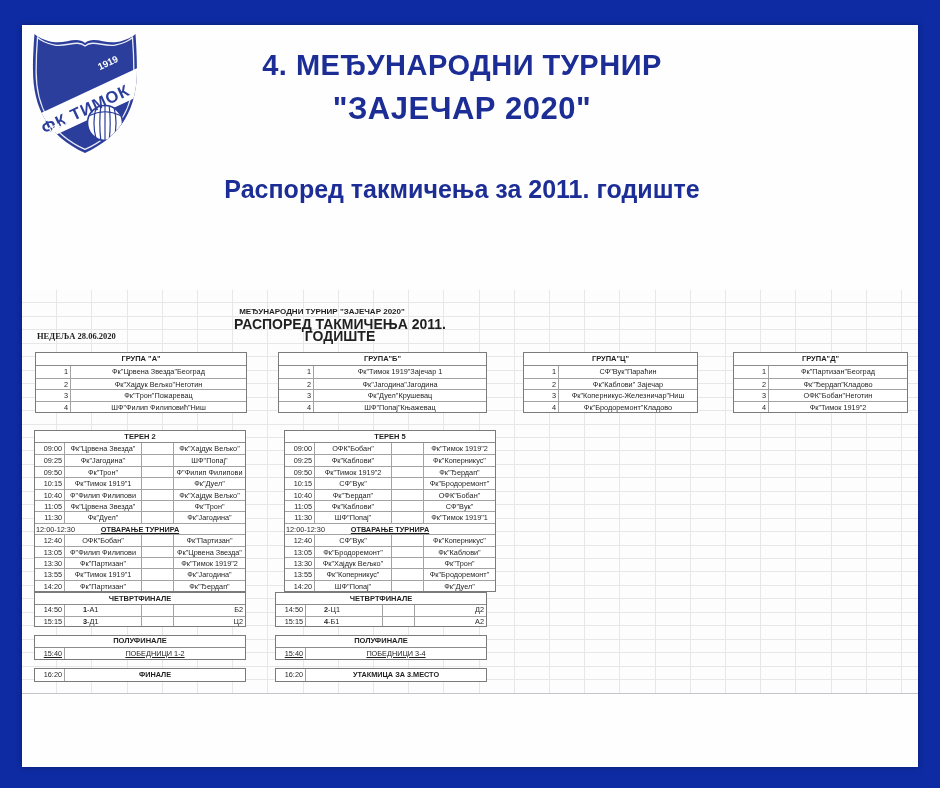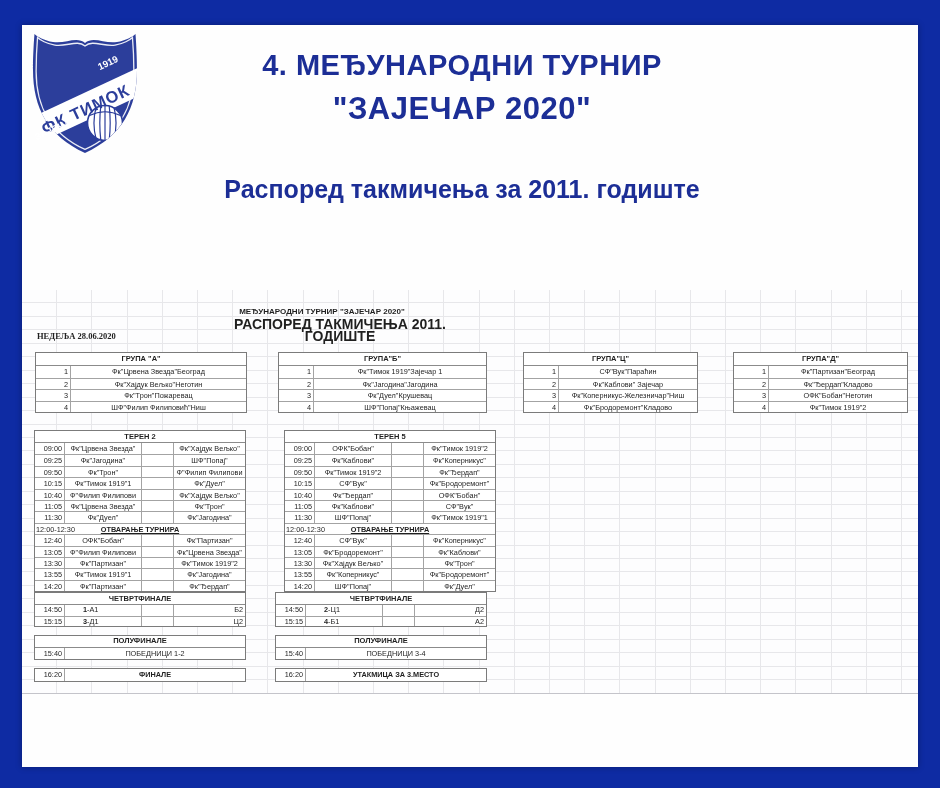--- a/index.html
+++ b/index.html
@@ -42,21 +42,21 @@
   
   .t-hd{height:11px;line-height:11px;}
   .t-row{grid-template-columns:29px 77px 32px 1fr;height:11.4px;line-height:11.4px;}
   .t-open{position:relative;height:11.4px;line-height:11.4px;text-decoration:underline;}
   .t-open .otime{position:absolute;left:1px;top:0;}
   .t-open .olabel{display:block;width:100%;text-align:center;font-weight:bold;}
   
   .q-row{grid-template-columns:29px 77px 32px 1fr;height:10.5px;line-height:10.5px;}
   
   .s-hd{height:10.5px;line-height:10.5px;}
-  .s-row{grid-template-columns:29px 1fr;height:11.5px;line-height:11.5px;}
+  .s-row{grid-template-columns:29px 1fr;height:11.5px;line-height:11.5px;text-decoration:underline;}
   .f-row{grid-template-columns:29px 1fr;height:12px;line-height:12px;}
 </style>
 </head>
 <body>
 
 <div class="page">
   <div class="card">
 
     <svg class="logo" viewBox="0 0 115 128">
       <defs>

